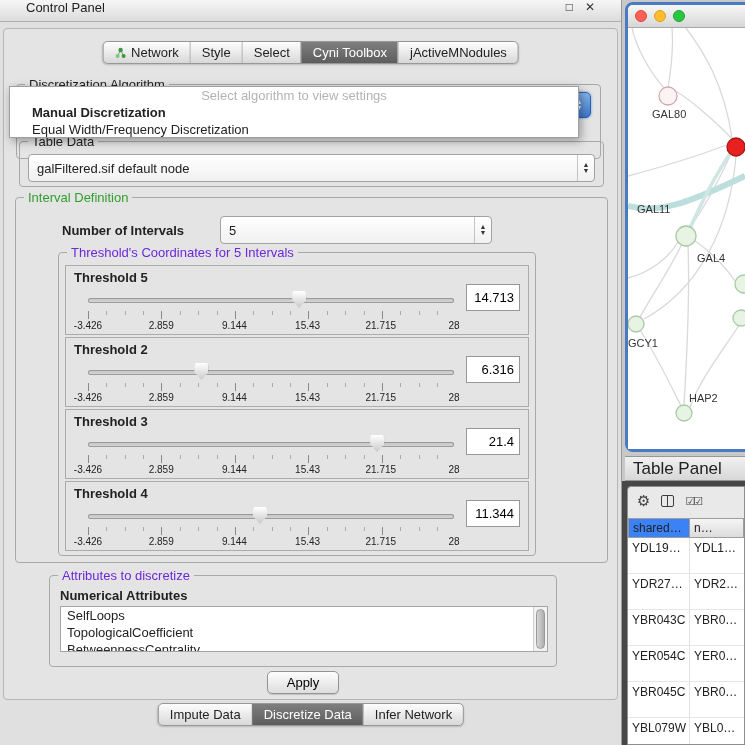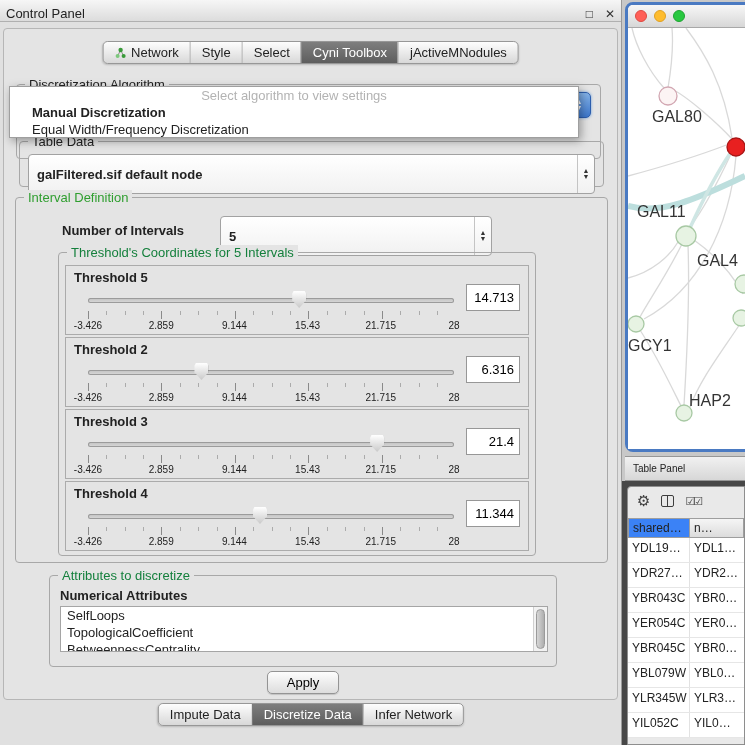--- a/index.html
+++ b/index.html
@@ -1,45 +1,45 @@
 <!DOCTYPE html>
 <html><head>
 <meta charset="utf-8">
 <style>
   * { box-sizing: border-box; margin: 0; padding: 0; }
   html,body { width:745px; height:745px; overflow:hidden; }
   body { position:relative; background:#bfbfbf; font-family:"Liberation Sans","DejaVu Sans",sans-serif; color:#222; }
 
   
   .control-panel { position:absolute; left:0; top:0; width:622px; height:745px; background:#e0e0e0; border-right:1px solid #9a9a9a; z-index:2; }
-  .cp-titlebar { height:22px; background:linear-gradient(#f6f6f6,#dcdcdc); border-bottom:1px solid #b0b0b0; display:flex; align-items:flex-end; padding:0 6px; font-size:13px; }
+  .cp-titlebar { height:22px; background:linear-gradient(#f6f6f6,#dcdcdc); border-bottom:1px solid #b0b0b0; display:flex; align-items:flex-start; padding:0 26px; font-size:13px; }
   .cp-titlebar .t { flex:1; }
   .win-btn { margin-left:12px; font-size:12px; color:#333; cursor:default; }
   .win-btn.close { font-weight:bold; }
 
   .cp-body { position:absolute; left:3px; top:28px; width:615px; height:672px; background:#e4e4e4; border:1px solid #b6b6b6; border-radius:4px; }
 
   
   .seg-bar { display:flex; border:1px solid #979797; border-radius:5px; overflow:hidden; background:linear-gradient(#fdfdfd,#d8d8d8); font-size:13px; box-shadow:0 1px 2px rgba(0,0,0,.18); }
   .seg { padding:3px 11px; border-left:1px solid #b4b4b4; display:flex; align-items:center; gap:5px; white-space:nowrap; }
   .seg:first-child { border-left:none; }
   .seg.sel { background:linear-gradient(#7e7e7e,#5e5e5e); color:#fff; border-left-color:#6a6a6a; }
   .top-tabs { position:absolute; left:50%; transform:translateX(-50%); top:12px; }
   .bottom-tabs { position:absolute; left:311px; transform:translateX(-50%); top:703px; }
 
   
   .group { position:absolute; border:1px solid #a8a8a8; border-radius:4px; }
   .group-title { position:absolute; top:-8px; left:8px; background:#e4e4e4; padding:0 4px; font-size:13px; }
   .gt-green { color:#2f9e2f; }
-  .gt-blue { color:#15803d; }
+  .gt-blue { color:#6d28d9; }
 
   .algo-group { left:12px; top:55px; width:585px; height:75px; }
 
   
-  .combo { position:absolute; display:flex; align-items:center; height:40px; background:linear-gradient(#ffffff,#f1f1f1); border:1px solid #a2a2a2; border-radius:4px; font-size:13px; padding-left:8px;font-weight:bold; }
+  .combo { position:absolute; display:flex; align-items:center; height:28px; background:linear-gradient(#ffffff,#f1f1f1); border:1px solid #a2a2a2; border-radius:4px; font-size:13px; padding-left:8px; }
   .combo .val { flex:1; overflow:hidden; white-space:nowrap; }
   .stepper { width:17px; align-self:stretch; border-left:1px solid #c4c4c4; display:flex; flex-direction:column; align-items:center; justify-content:center; font-size:7px; line-height:6px; color:#333; }
 
   
   .combo-fragment { position:absolute; left:563px; top:63px; width:24px; height:26px; border-radius:5px; background:linear-gradient(#83b2e8,#3d77cb); border:1px solid #2d5fae; box-shadow:0 0 3px #6ea3e0; z-index:10; display:flex; flex-direction:column; align-items:center; justify-content:center; font-size:7px; line-height:6px; color:#fff; }
 
   
   .popup { position:absolute; left:5px; top:57px; width:570px; height:52px; background:#fff; border:1px solid #9f9f9f; box-shadow:2px 3px 9px rgba(0,0,0,.35); z-index:20; }
   .popup-placeholder { text-align:center; color:#b3b3b3; font-size:13px; height:17px; line-height:17px; }
   .popup-item { font-size:13px; height:17px; line-height:17px; padding-left:22px; }
@@ -82,37 +82,37 @@
   .right-dark { position:absolute; left:622px; top:481px; width:123px; height:264px; background:#474747; z-index:1; }
 
   .net-window { position:absolute; left:625px; top:2px; width:124px; height:450px; border:3px solid #4a7ac2; border-radius:8px 0 0 8px; background:#fff; z-index:2; }
   .net-titlebar { height:23px; background:linear-gradient(#f7f7f7,#d7d7d7); border-bottom:1px solid #a8a8a8; border-radius:5px 0 0 0; display:flex; align-items:center; padding-left:7px; gap:7px; }
   .tl { width:12px; height:12px; border-radius:50%; }
   .tl.r { background:#ff5f57; border:1px solid #dd4a42; }
   .tl.y { background:#febc2e; border:1px solid #dfa023; }
   .tl.g { background:#28c840; border:1px solid #1fa333; }
   .net-canvas { position:relative; width:100%; height:421px; background:#fff; overflow:hidden; }
   .net-canvas svg { position:absolute; left:0; top:0; }
-  .net-lbl { position:absolute; font-size:16px; color:#333; white-space:nowrap; }
-
-  .tp-header { position:absolute; left:625px; top:456px; width:120px; height:25px; background:linear-gradient(#f1f1f1,#d7d7d7); border-top:1px solid #969696; border-bottom:1px solid #969696; line-height:23px; padding-left:8px; font-size:10px; z-index:2; }
+  .net-lbl { position:absolute; font-size:11px; color:#333; white-space:nowrap; }
+
+  .tp-header { position:absolute; left:625px; top:456px; width:120px; height:25px; background:linear-gradient(#f1f1f1,#d7d7d7); border-top:1px solid #969696; border-bottom:1px solid #969696; line-height:23px; padding-left:8px; font-size:17px; z-index:2; }
 
   .table-panel { position:absolute; left:627px; top:486px; width:118px; height:259px; background:#e9e9e9; border:1px solid #8e8e8e; border-radius:4px 0 0 0; overflow:hidden; z-index:2; }
   .tp-toolbar { height:28px; display:flex; align-items:center; gap:11px; padding-left:9px; }
   .icon-gear { font-size:15px; color:#3d3d3d; }
   .icon-cols { width:13px; height:12px; border:1.5px solid #3d3d3d; border-radius:2px; background:linear-gradient(to right,transparent 5px,#3d3d3d 5px,#3d3d3d 6.5px,transparent 6.5px); }
   .icon-checks { font-size:11px; color:#3d3d3d; letter-spacing:-2px; }
   .tp-table { margin-top:3px; font-size:12px; }
   .thead { display:flex; height:20px; }
   .thcell { border:1px solid #9e9e9e; border-left:none; background:linear-gradient(#f5f5f5,#dcdcdc); padding:2px 4px; overflow:hidden; white-space:nowrap; }
   .thcell.c0 { width:62px; border-left:1px solid #9e9e9e; }
   .thcell.c1 { flex:1; }
   .thcell.selcol { background:#3b82f6; }
   .trows { background:#fff; }
-  .trow { display:flex; height:25px; background:#fff; border-bottom:1px solid #e6e6e6; }
+  .trow { display:flex; height:36px; background:#fff; border-bottom:1px solid #e6e6e6; }
   .tcell { padding:3px 0 0 4px; overflow:hidden; white-space:nowrap; }
   .tcell.c0 { width:62px; border-right:1px solid #e2e2e2; }
   .tcell.c1 { flex:1; }
 </style>
 </head>
 <body>
 
 <div class="control-panel">
   <div class="cp-titlebar">
     <span class="t">Control Panel</span>

